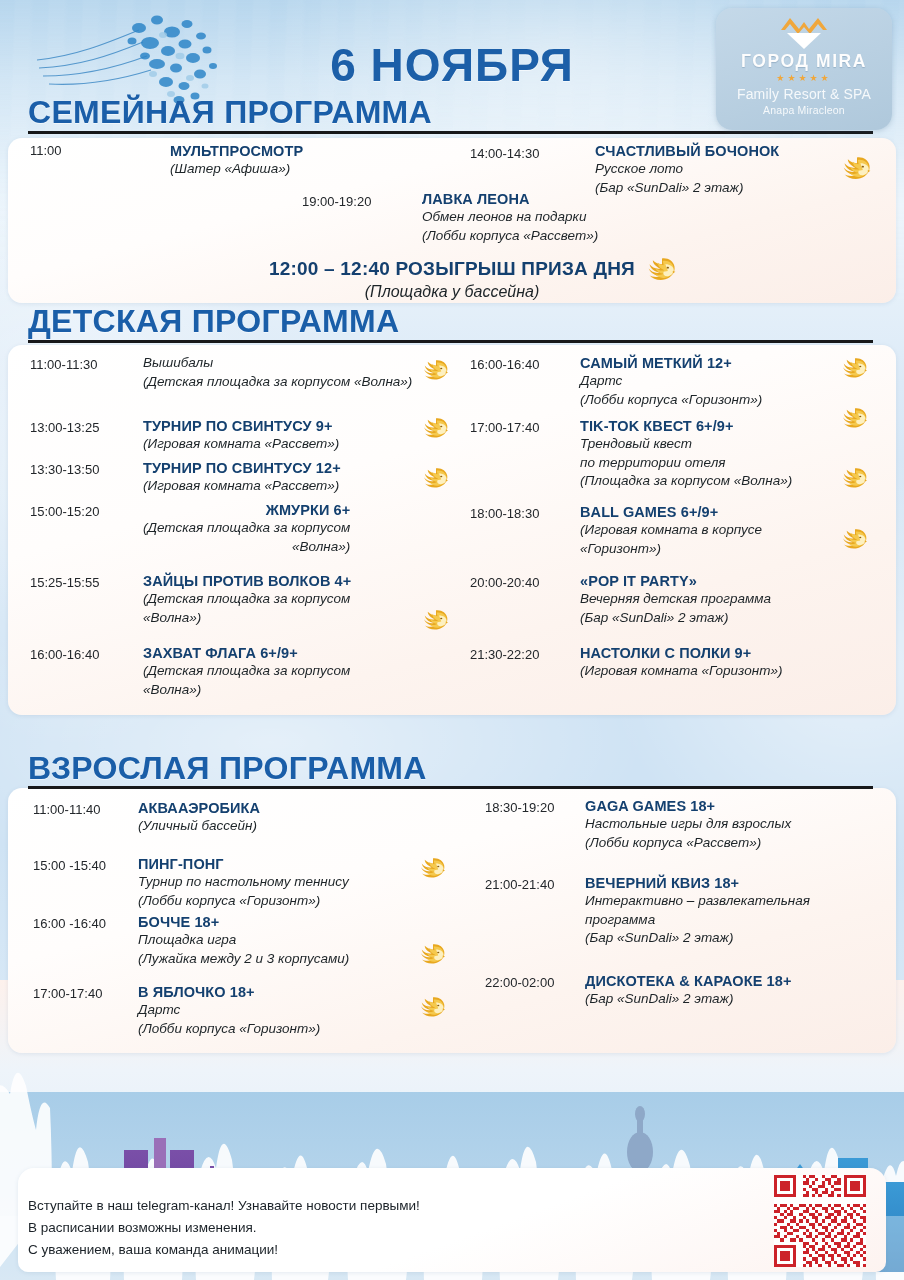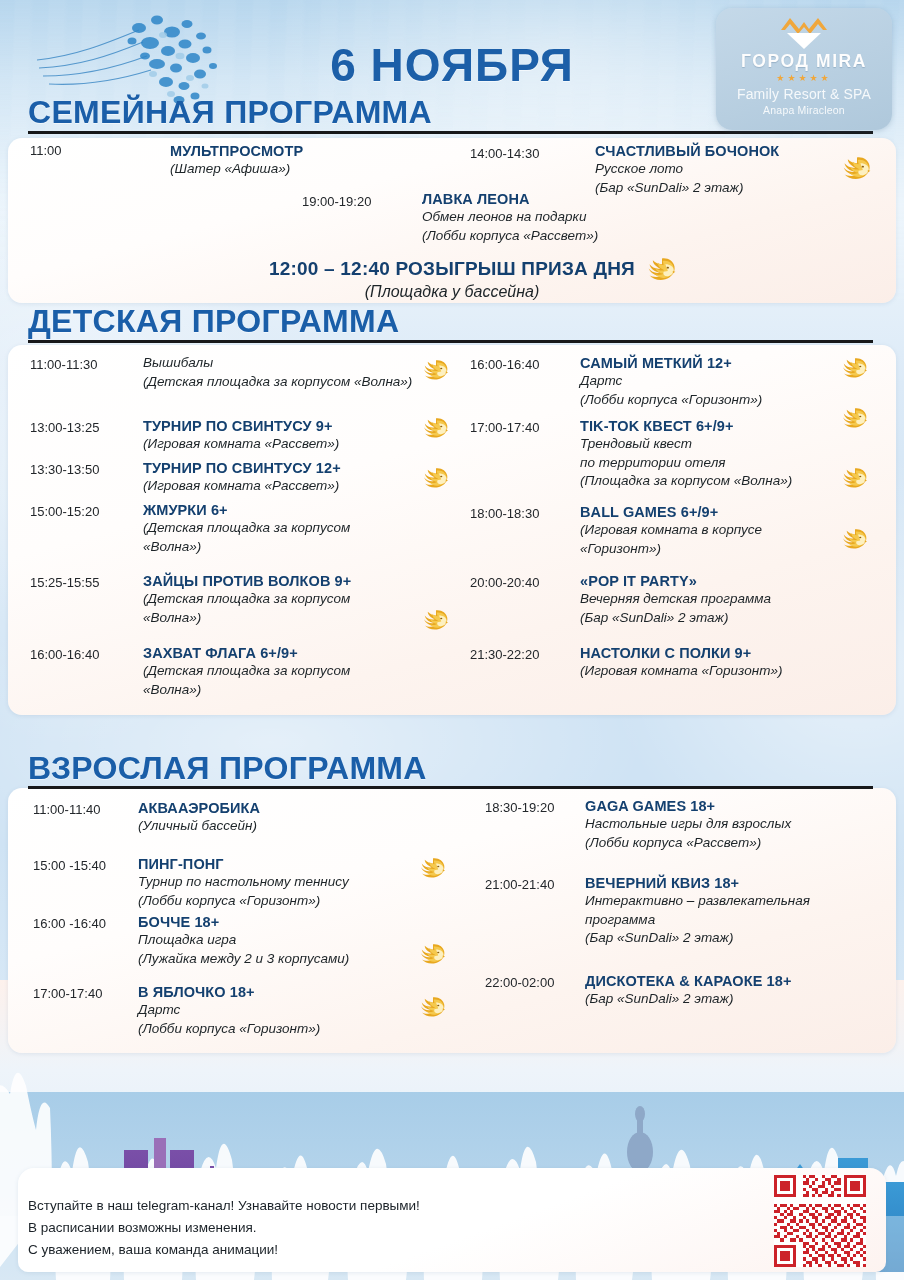--- a/index.html
+++ b/index.html
@@ -290,30 +290,30 @@
 </div>
 <div class="evt" style="left:30px; top:462px; z-index:6;">
   <div class="time">13:30-13:50</div>
   <div class="body" style="left:113px; top:-3px;">
     <div class="name">ТУРНИР ПО СВИНТУСУ 12+</div>
     <div class="desc">(Игровая комната «Рассвет»)</div>
   </div>
 </div>
 <div class="evt" style="left:30px; top:504px; z-index:6;">
   <div class="time">15:00-15:20</div>
-  <div class="body" style="left:113px; top:-3px;">
+  <div class="body" style="left:113px; top:-3px;text-align:right;">
     <div class="name">ЖМУРКИ 6+</div>
     <div class="desc">(Детская площадка за корпусом</div>
     <div class="desc">«Волна»)</div>
   </div>
 </div>
 <div class="evt" style="left:30px; top:575px; z-index:6;">
   <div class="time">15:25-15:55</div>
   <div class="body" style="left:113px; top:-3px;">
-    <div class="name">ЗАЙЦЫ ПРОТИВ ВОЛКОВ 9+</div>
+    <div class="name">ЗАЙЦЫ ПРОТИВ ВОЛКОВ 4+</div>
     <div class="desc">(Детская площадка за корпусом</div>
     <div class="desc">«Волна»)</div>
   </div>
 </div>
 <div class="evt" style="left:30px; top:647px; z-index:6;">
   <div class="time">16:00-16:40</div>
   <div class="body" style="left:113px; top:-3px;">
     <div class="name">ЗАХВАТ ФЛАГА 6+/9+</div>
     <div class="desc">(Детская площадка за корпусом</div>
     <div class="desc">«Волна»)</div>

